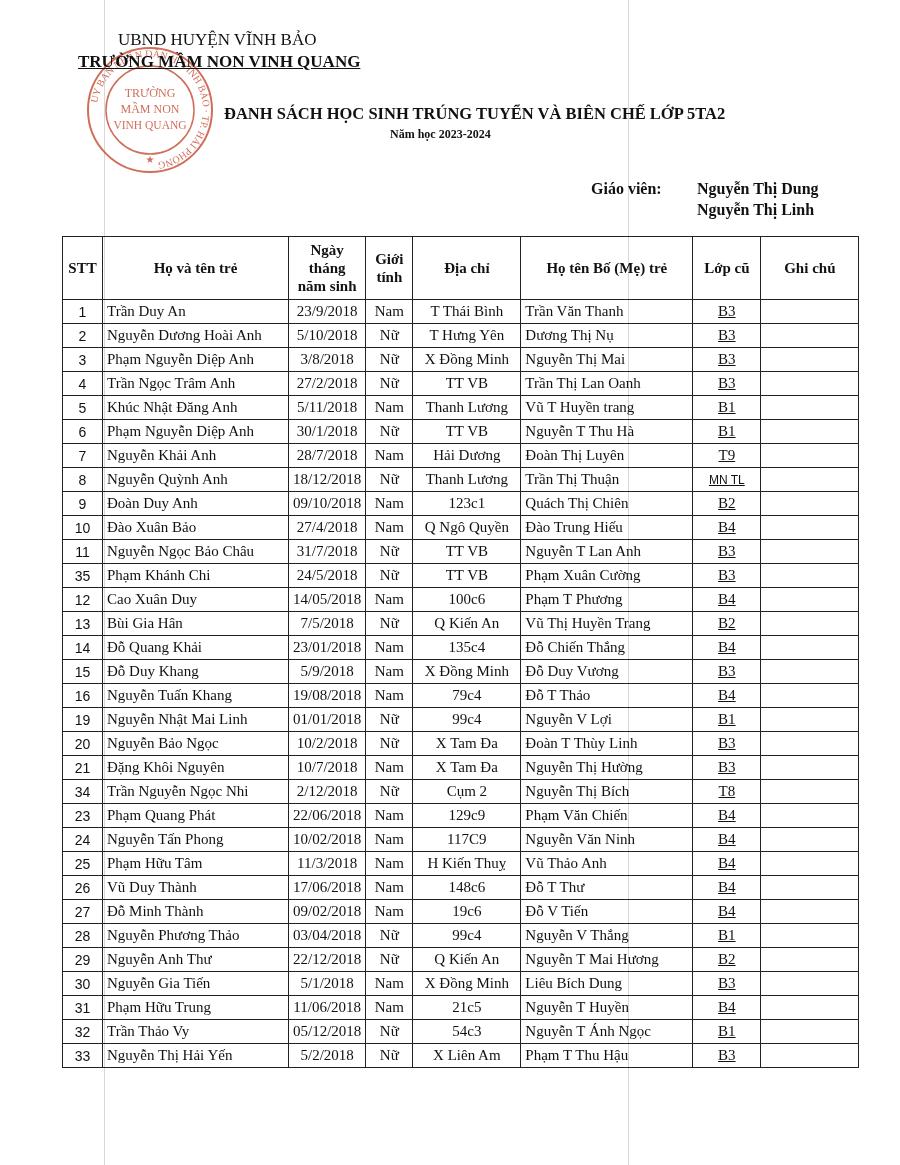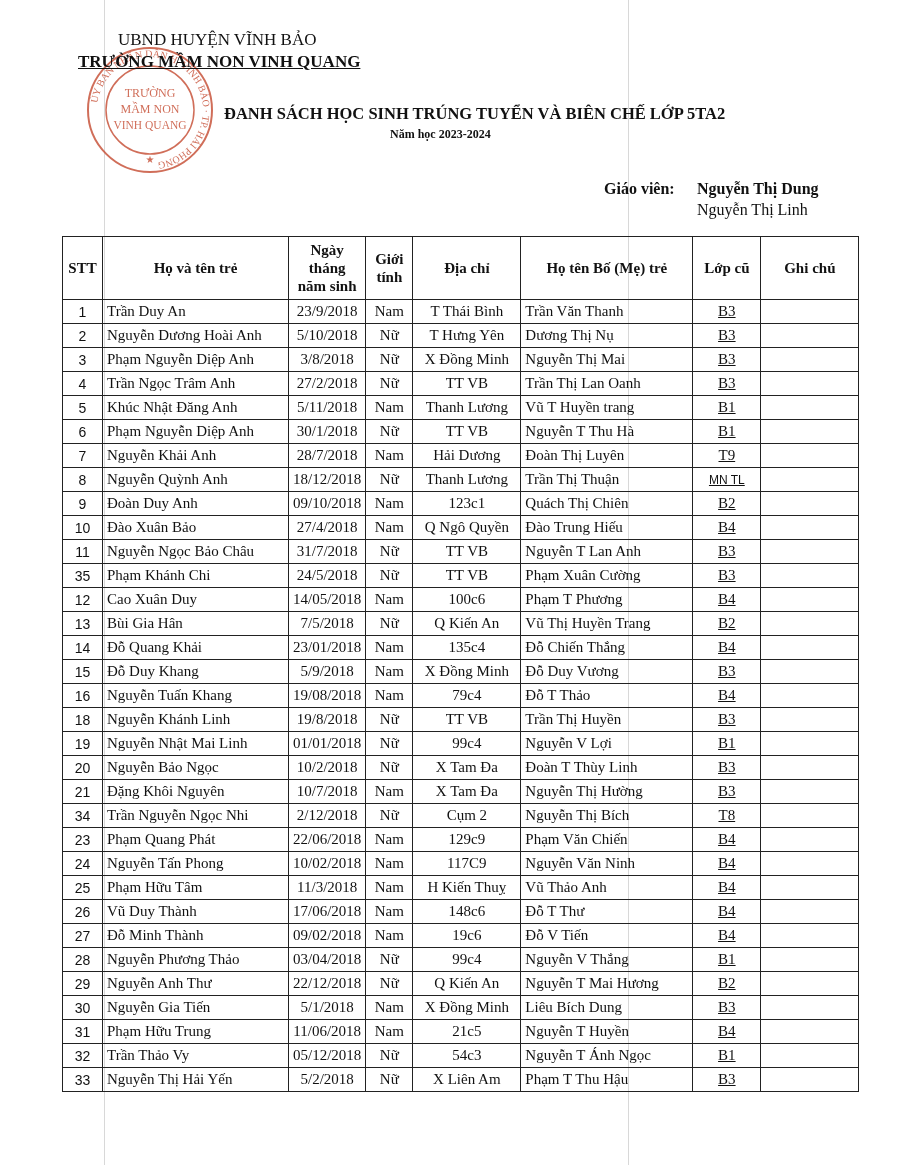--- a/index.html
+++ b/index.html
@@ -4,23 +4,23 @@
 <style>
   html, body { margin:0; padding:0; }
   body { width:900px; height:1165px; background:#ffffff; position:relative; overflow:hidden;
          font-family:"Liberation Serif", serif; color:#111; }
   .faint-line { position:absolute; background:#d8d8d8; }
   .hdr1 { position:absolute; left:118px; top:30px; font-size:17px; letter-spacing:0px; }
   .hdr2 { position:absolute; left:78px; top:52px; font-size:17px; font-weight:bold; }
   .hdr2 .ul { text-decoration:underline; }
   .title { position:absolute; left:200px; top:104px; font-size:16.5px; font-weight:bold;margin-left:24px; }
   .subtitle { position:absolute; left:390px; top:127px; font-size:12px; font-weight:bold; }
-  .teacher-label { position:absolute; left:604px; top:180px; font-size:16px; font-weight:bold; }
+  .teacher-label { position:absolute; left:591px; top:180px; font-size:16px; font-weight:bold; }
   .teacher1 { position:absolute; left:697px; top:180px; font-size:16px; font-weight:bold; }
-  .teacher2 { position:absolute; left:697px; top:201px; font-size:16px; font-weight:normal; }
+  .teacher2 { position:absolute; left:697px; top:201px; font-size:16px; font-weight:bold; }
   .stamp { position:absolute; left:85px; top:45px; width:130px; height:130px; opacity:0.85; }
   table.list { position:absolute; left:62px; top:236px; border-collapse:collapse; font-size:15px; }
   table.list th, table.list td { border:1.5px solid #222; padding:0 4px; height:23px; }
   table.list th { font-weight:bold; height:62px; line-height:18px; font-size:15px; }
   td.c { text-align:center; }
   td.stt { text-align:center; font-family:"Liberation Sans", sans-serif; font-size:14px; }
   td.cls { text-align:center;text-decoration:underline; }
   td.mn { font-family:"Liberation Sans", sans-serif; font-size:12px; }
   td.l { text-align:left; }
 </style>
@@ -241,30 +241,20 @@
         <td class="stt">16</td>
         <td class="l">Nguyễn Tuấn Khang</td>
         <td class="c">19/08/2018</td>
         <td class="c">Nam</td>
         <td class="c">79c4</td>
         <td class="l">Đỗ T Thảo</td>
         <td class="cls">B4</td>
         <td class="c"></td>
       </tr>
       <tr>
-        <td class="stt">18</td>
-        <td class="l">Nguyễn Khánh Linh</td>
-        <td class="c">19/8/2018</td>
-        <td class="c">Nữ</td>
-        <td class="c">TT VB</td>
-        <td class="l">Trần Thị Huyền</td>
-        <td class="cls">B3</td>
-        <td class="c"></td>
-      </tr>
-      <tr>
         <td class="stt">19</td>
         <td class="l">Nguyễn Nhật Mai Linh</td>
         <td class="c">01/01/2018</td>
         <td class="c">Nữ</td>
         <td class="c">99c4</td>
         <td class="l">Nguyễn V Lợi</td>
         <td class="cls">B1</td>
         <td class="c"></td>
       </tr>
       <tr>

